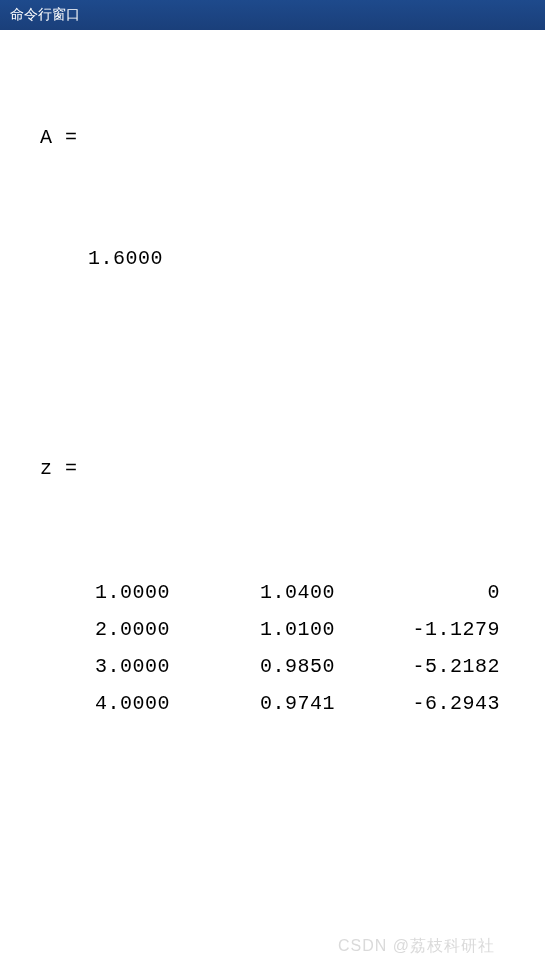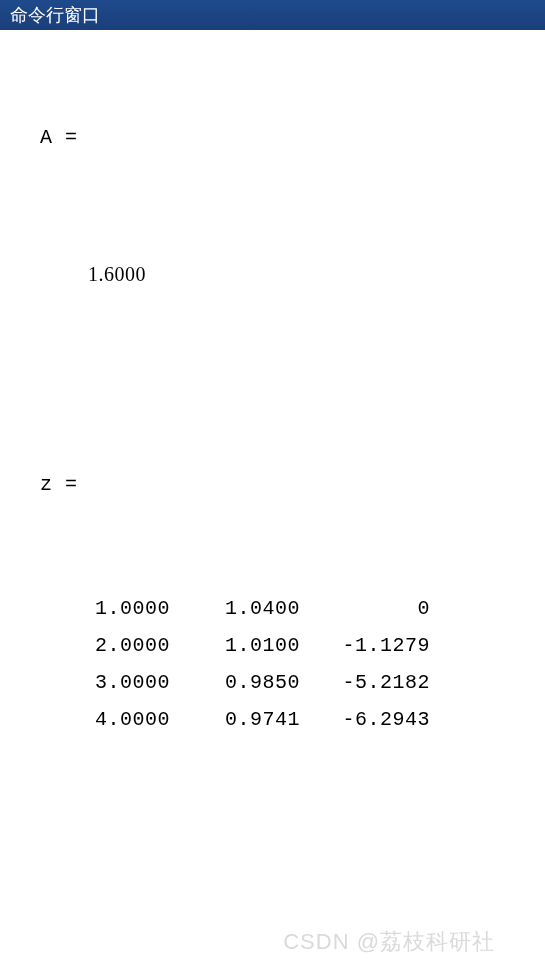--- a/index.html
+++ b/index.html
@@ -12,21 +12,21 @@
       height: 969px;
       font-family: "SimSun", "宋体", monospace;
       background: #ffffff;
       overflow: hidden;
       position: relative;
     }
     .titlebar {
       background: linear-gradient(to bottom, #1e4a8c, #1a3f7a);
       color: #ffffff;
       padding: 5px 10px;
-      font-size: 18px;
+      font-size: 14px;
       font-family: "Microsoft YaHei", "SimSun", sans-serif;
       height: 30px;
       display: flex;
       align-items: center;
     }
     .content {
       padding: 10px 20px 20px 40px;
       font-family: "Courier New", "SimSun", monospace;
       font-size: 20px;
       color: #000000;
@@ -35,44 +35,44 @@
       letter-spacing: 0.5px;
     }
     .var-label {
       display: block;
       margin-top: 20px;
       margin-bottom: 0;
     }
     .var-value {
       display: block;
       padding-left: 48px;
-      margin-top: 44px;
+      margin-top: 28px;
       margin-bottom: 35px;
-      font-family: Liberation Serif, serif;
     }
     .matrix-block {
       display: block;
       margin-top: 28px;
       padding-left: 8px;
     }
     .matrix-row {
       display: flex;
       line-height: 1.85;
+      gap: 35px;
     }
     .matrix-cell {
       width: 130px;
       text-align: right;
       padding-right: 8px;
     }
     .watermark {
       position: absolute;
       bottom: 12px;
       right: 50px;
       color: #dadada;
-      font-size: 22px;
+      font-size: 16px;
       font-family: "Microsoft YaHei", sans-serif;
       pointer-events: none;
       letter-spacing: 1px;
     }
   </style>
 </head>
 <body>
 
 <div class="titlebar">
   <span>命令行窗口</span>

